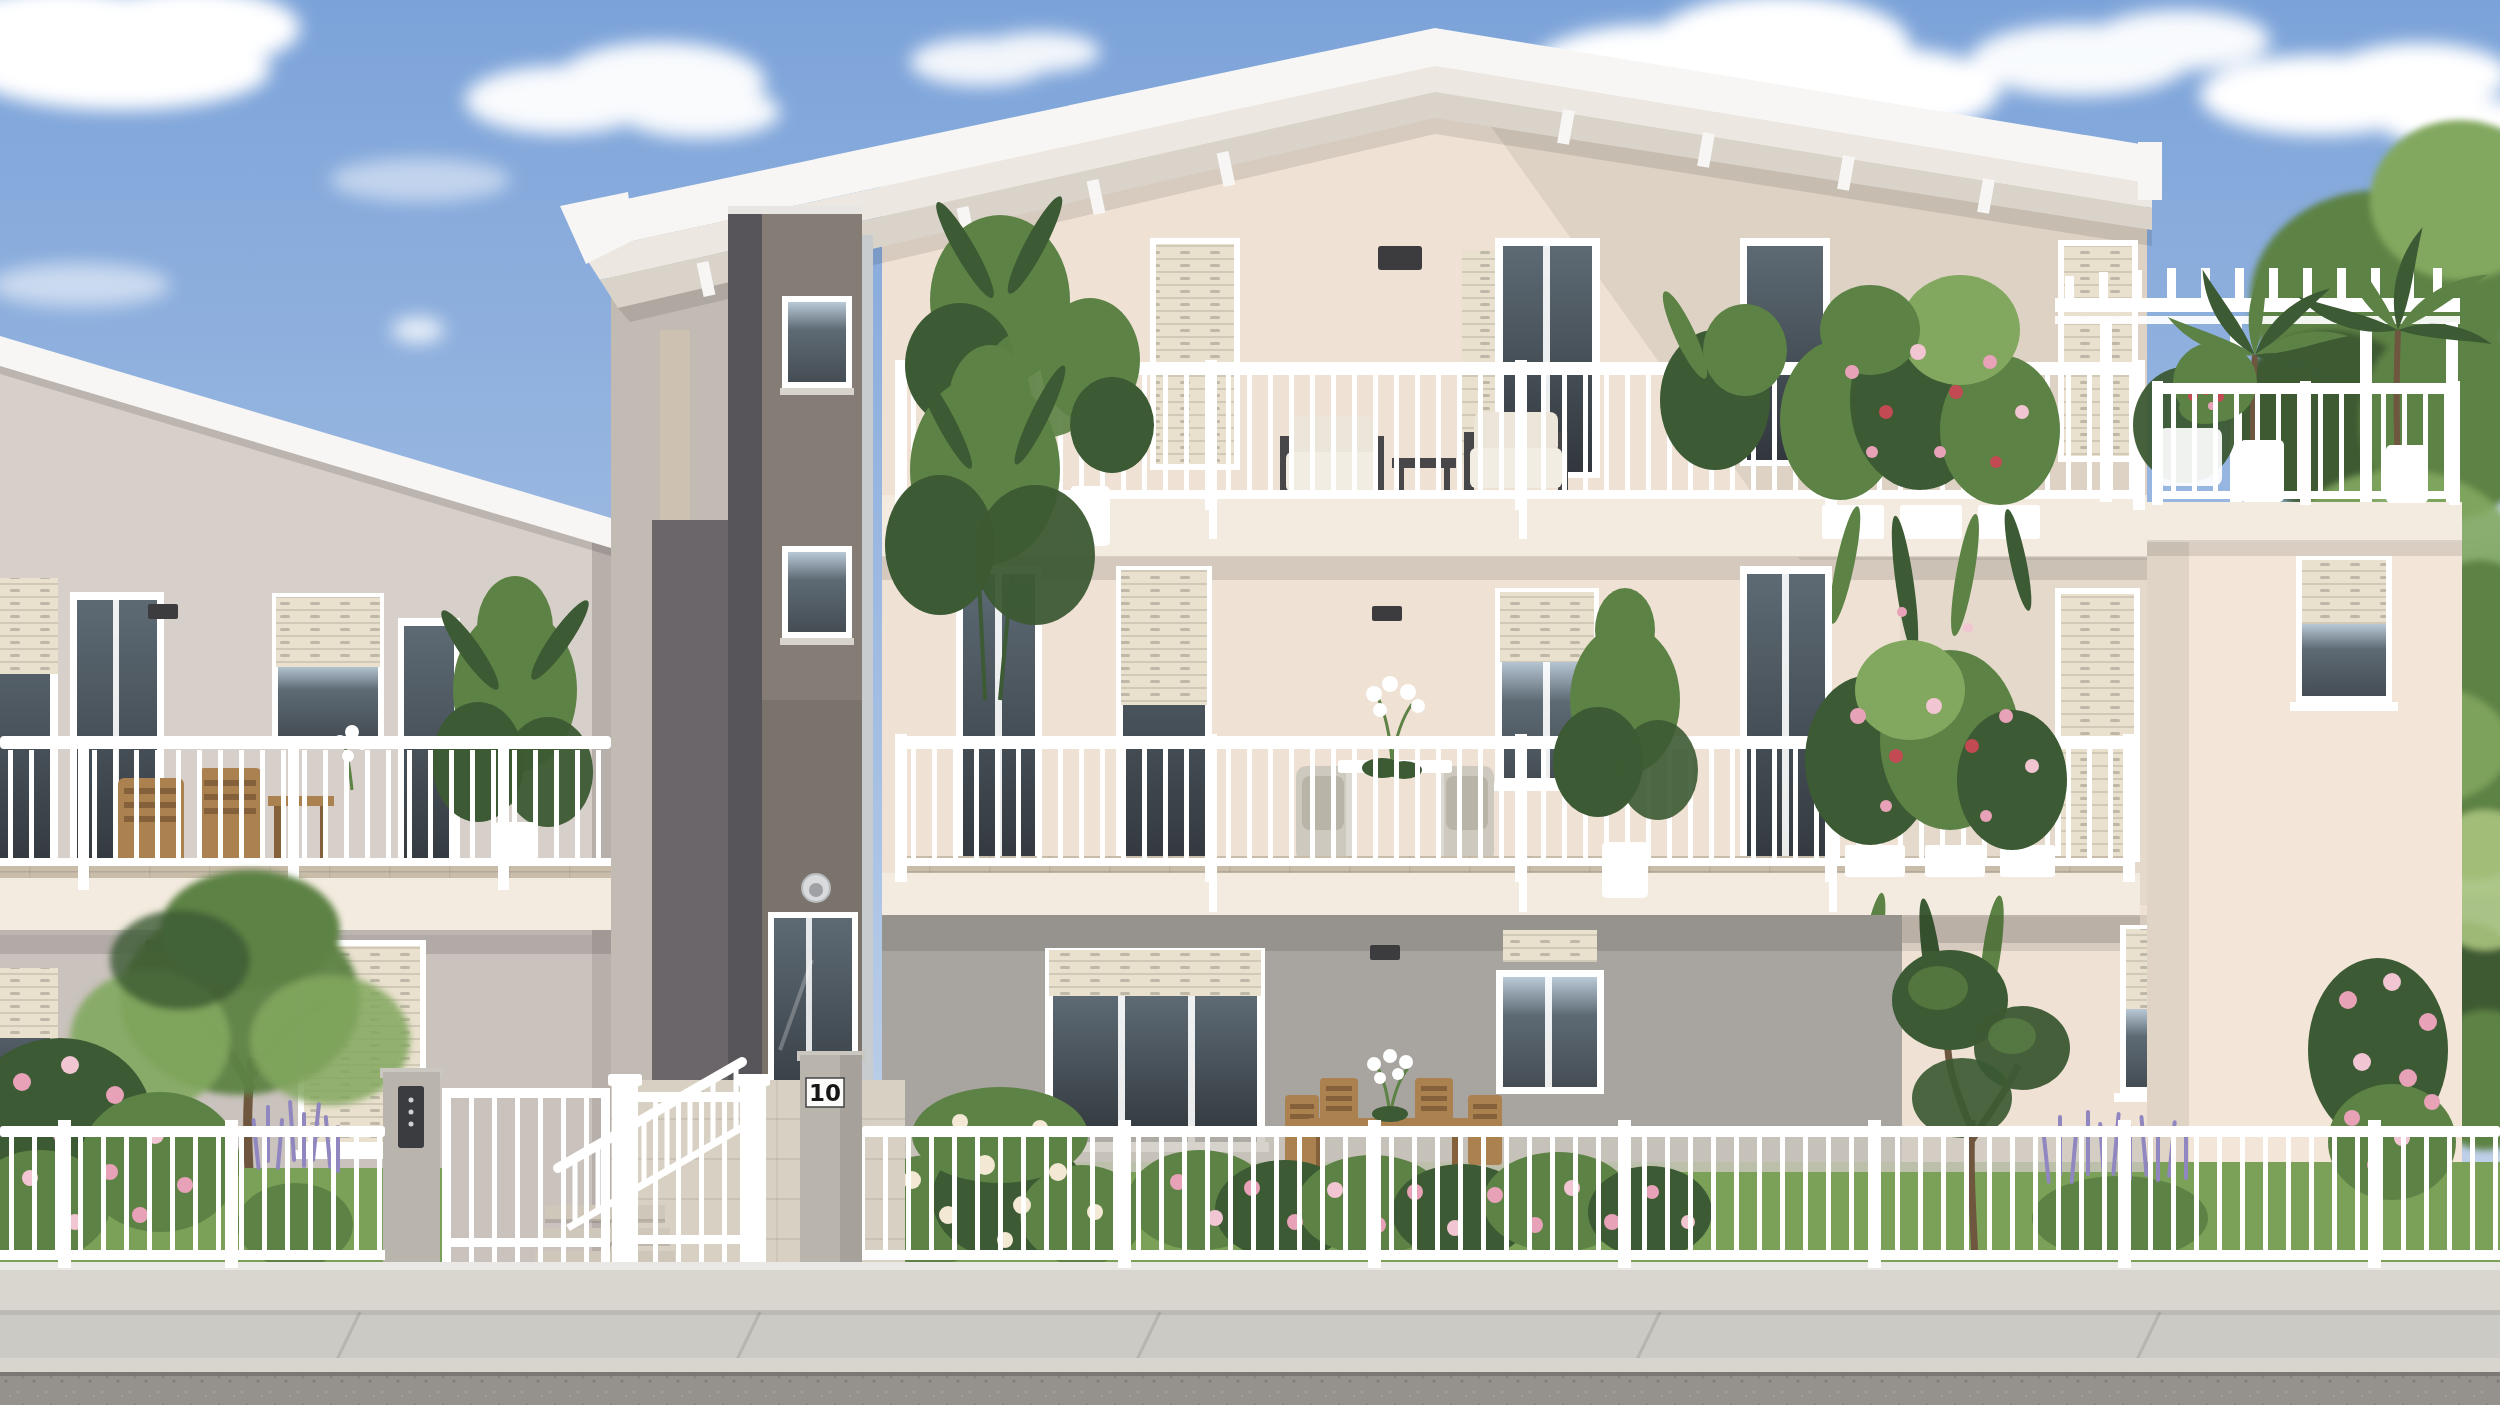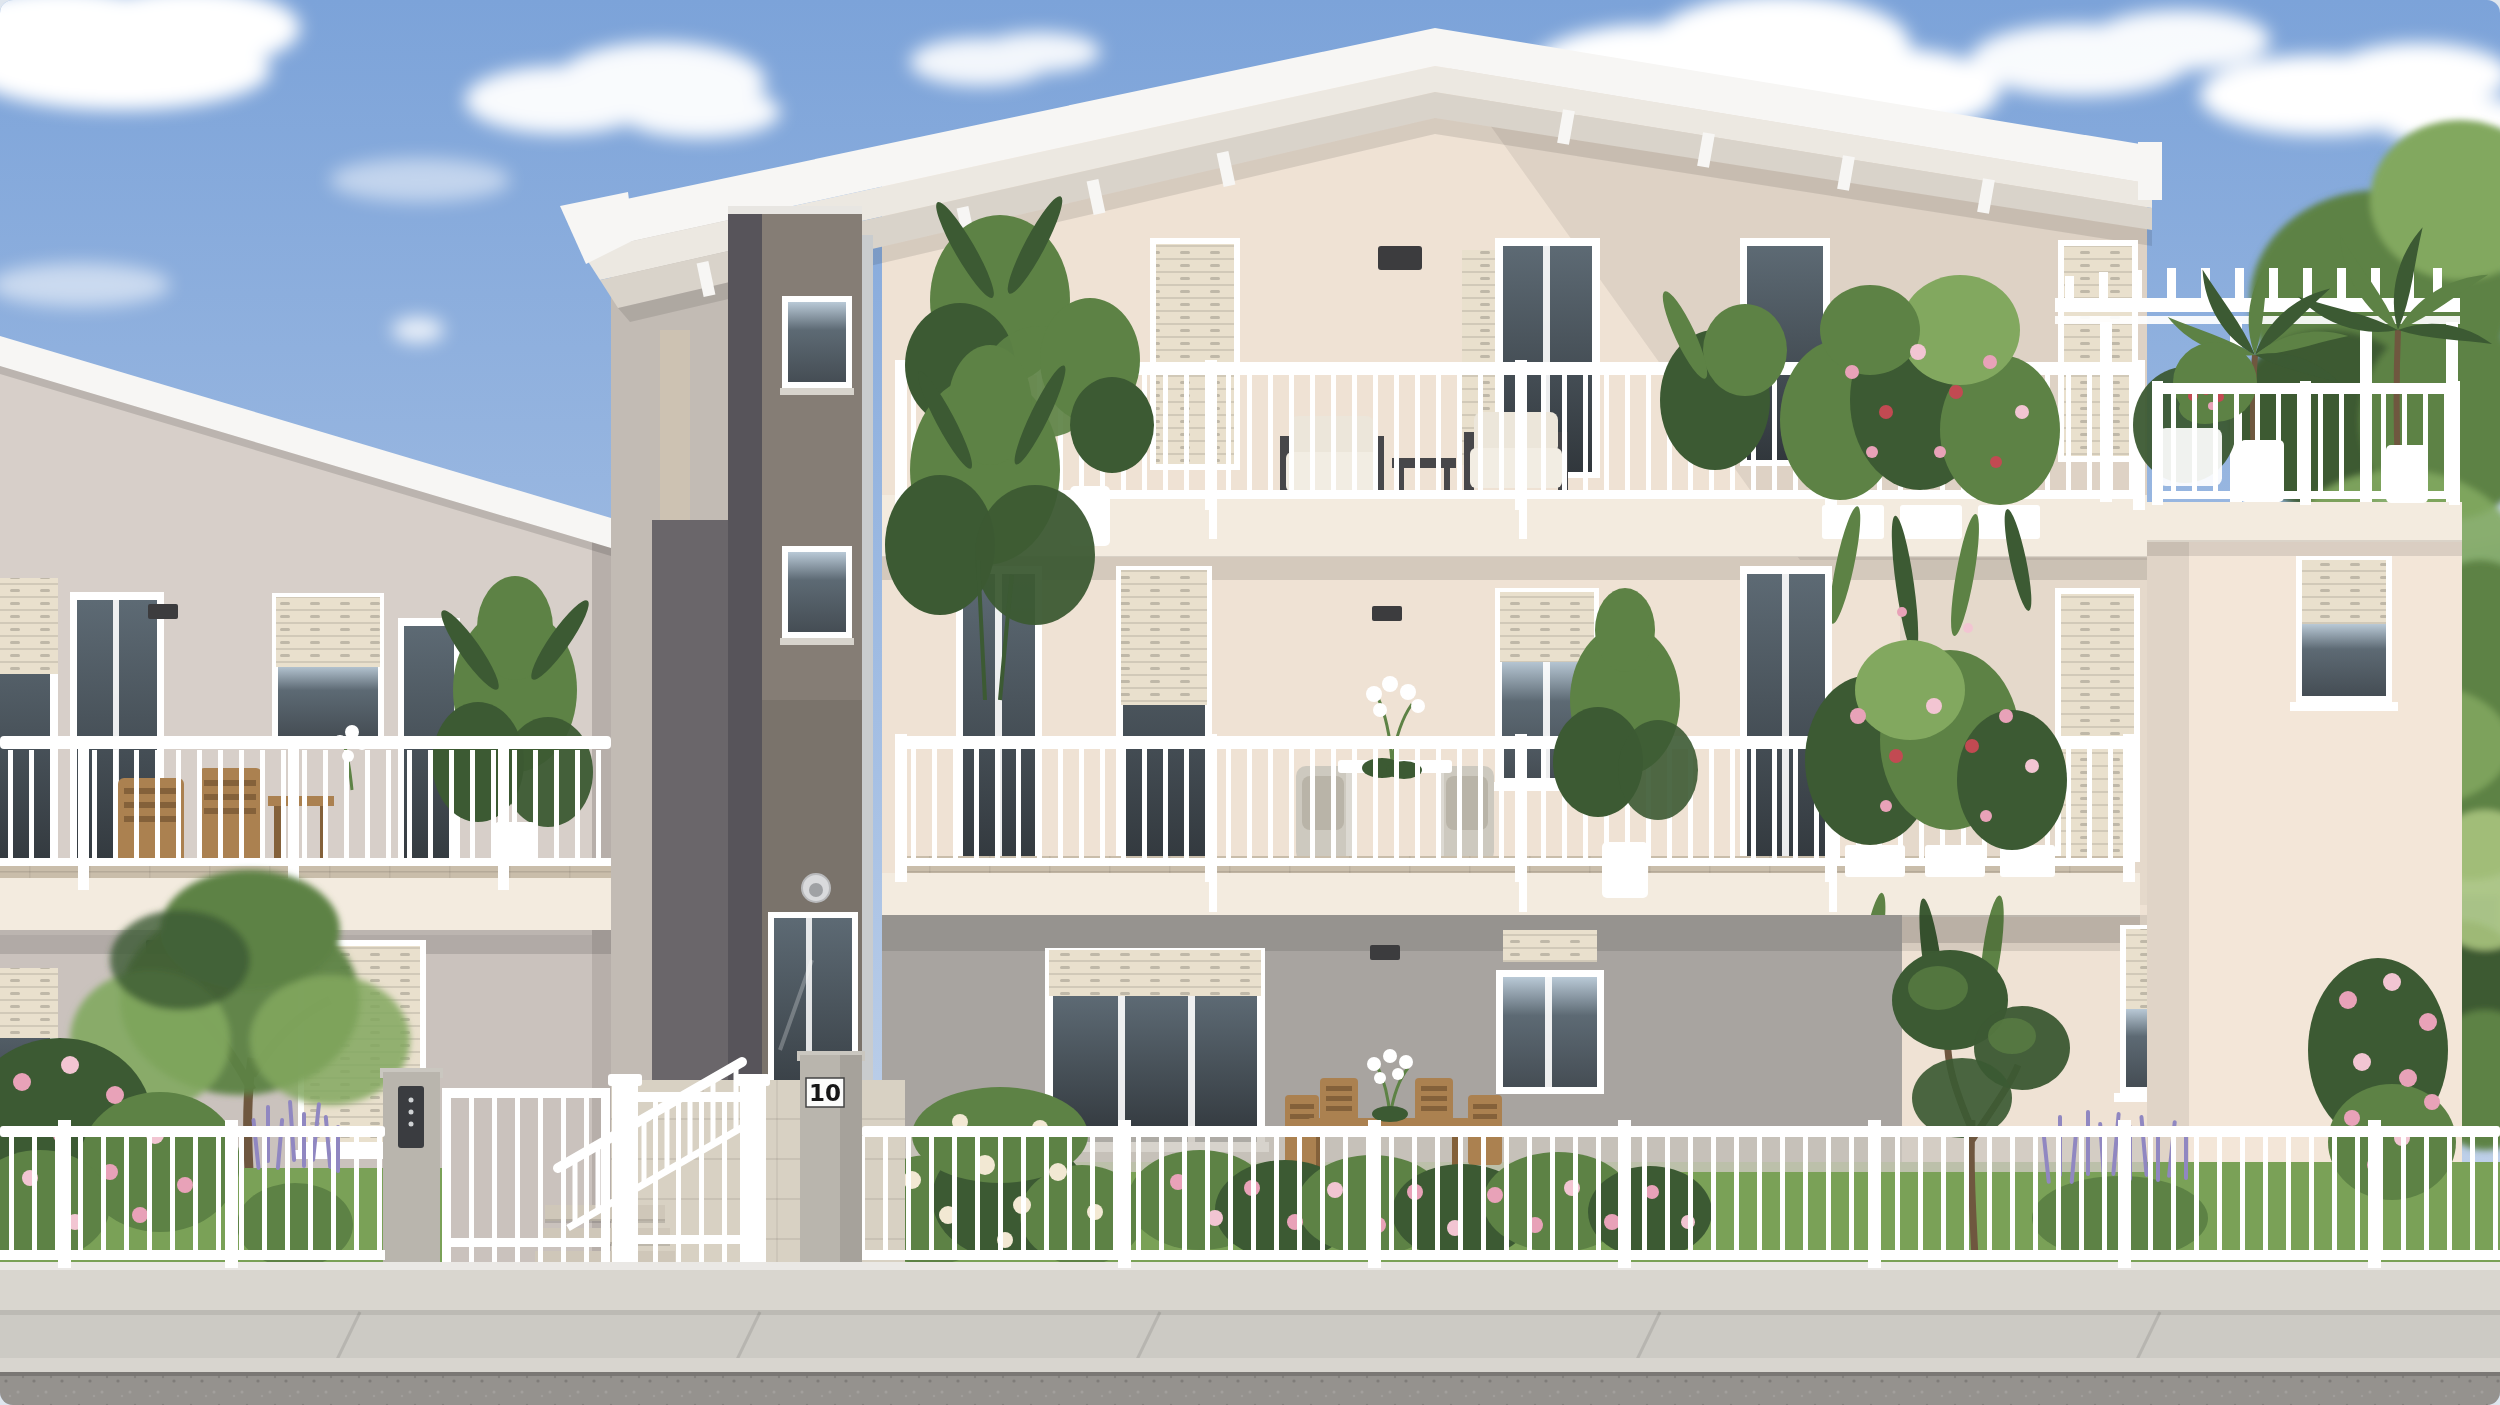--- a/index.html
+++ b/index.html
@@ -1,16 +1,16 @@
 <!DOCTYPE html>
 <html style="--sky_top: #7ca3d9; --sky_mid: #a6c0e4; --sky_low: #ccd9ec; --cloud: #ffffff; --fascia: #f7f6f4; --rafter: #ece8e1; --roof_under: #d9d3ca; --facade: #efe2d4; --facade_hi: #f6ebdd; --left_facade: #d7cfc9; --left_edge: #b7afaa; --connect_wall: #c2bbb4; --pilaster: #cfc3b1; --recess: #6a666a; --tower_front: #857d75; --tower_side: #57545a; --wing_wall: #f3e6d8; --ground_gray: #a8a4a0; --slab: #f3ebdf; --shutter: #e9e0cd; --glass_dark: #454d54; --glass_mid: #5d6a74; --glass_sky: #b9c9d6; --white: #ffffff; --deck: #c9bdaa; --wood: #ab8150; --wood_dark: #84613a; --furn_frame: #47474a; --cushion: #ece6da; --wicker: #cdc9bf; --grass: #7aa157; --grass_dark: #5f8643; --leaf_dark: #3c5a33; --leaf_mid: #5d8245; --leaf_light: #82a85f; --leaf_pale: #a9c37d; --pink: #e8a2b8; --pink_light: #f2c5d2; --red: #c24a52; --cream_flower: #f2e8d3; --lavender: #9087c1; --trunk: #6f573f; --pillar: #b9b5ad; --concrete_base: #d9d6cf; --walk: #d8d1c3; --step: #cfc7b9; --paving: #cdc8bf; --sidewalk: #cccac4; --road: #95928e; --sign_bg: #fbfbfa; --sign_text: #161616; --intercom: #3a3c40; --lamp_dark: #3c3c3e; --chrome: #d9dadc; --downspout: #c9ccce; --blue_fence: #7f9cc4;"><head>
 <meta charset="utf-8">
 <style>
   html,body{margin:0;padding:0;background:#dfe6ee;}
-  .stage{position:relative;width:2500px;height:1405px;overflow:hidden;border-radius:13px;}
+  .stage{position:relative;width:2500px;height:1405px;overflow:hidden;}
   svg{display:block;}
   svg text{font-family:"DejaVu Sans","Liberation Sans",sans-serif;}
 </style>
 </head>
 <body>
 
 <div class="stage">
 <svg width="2500" height="1405" viewBox="0 0 2500 1405">
   <defs>
     <linearGradient id="skyG" x1="0" y1="0" x2="0" y2="1">

